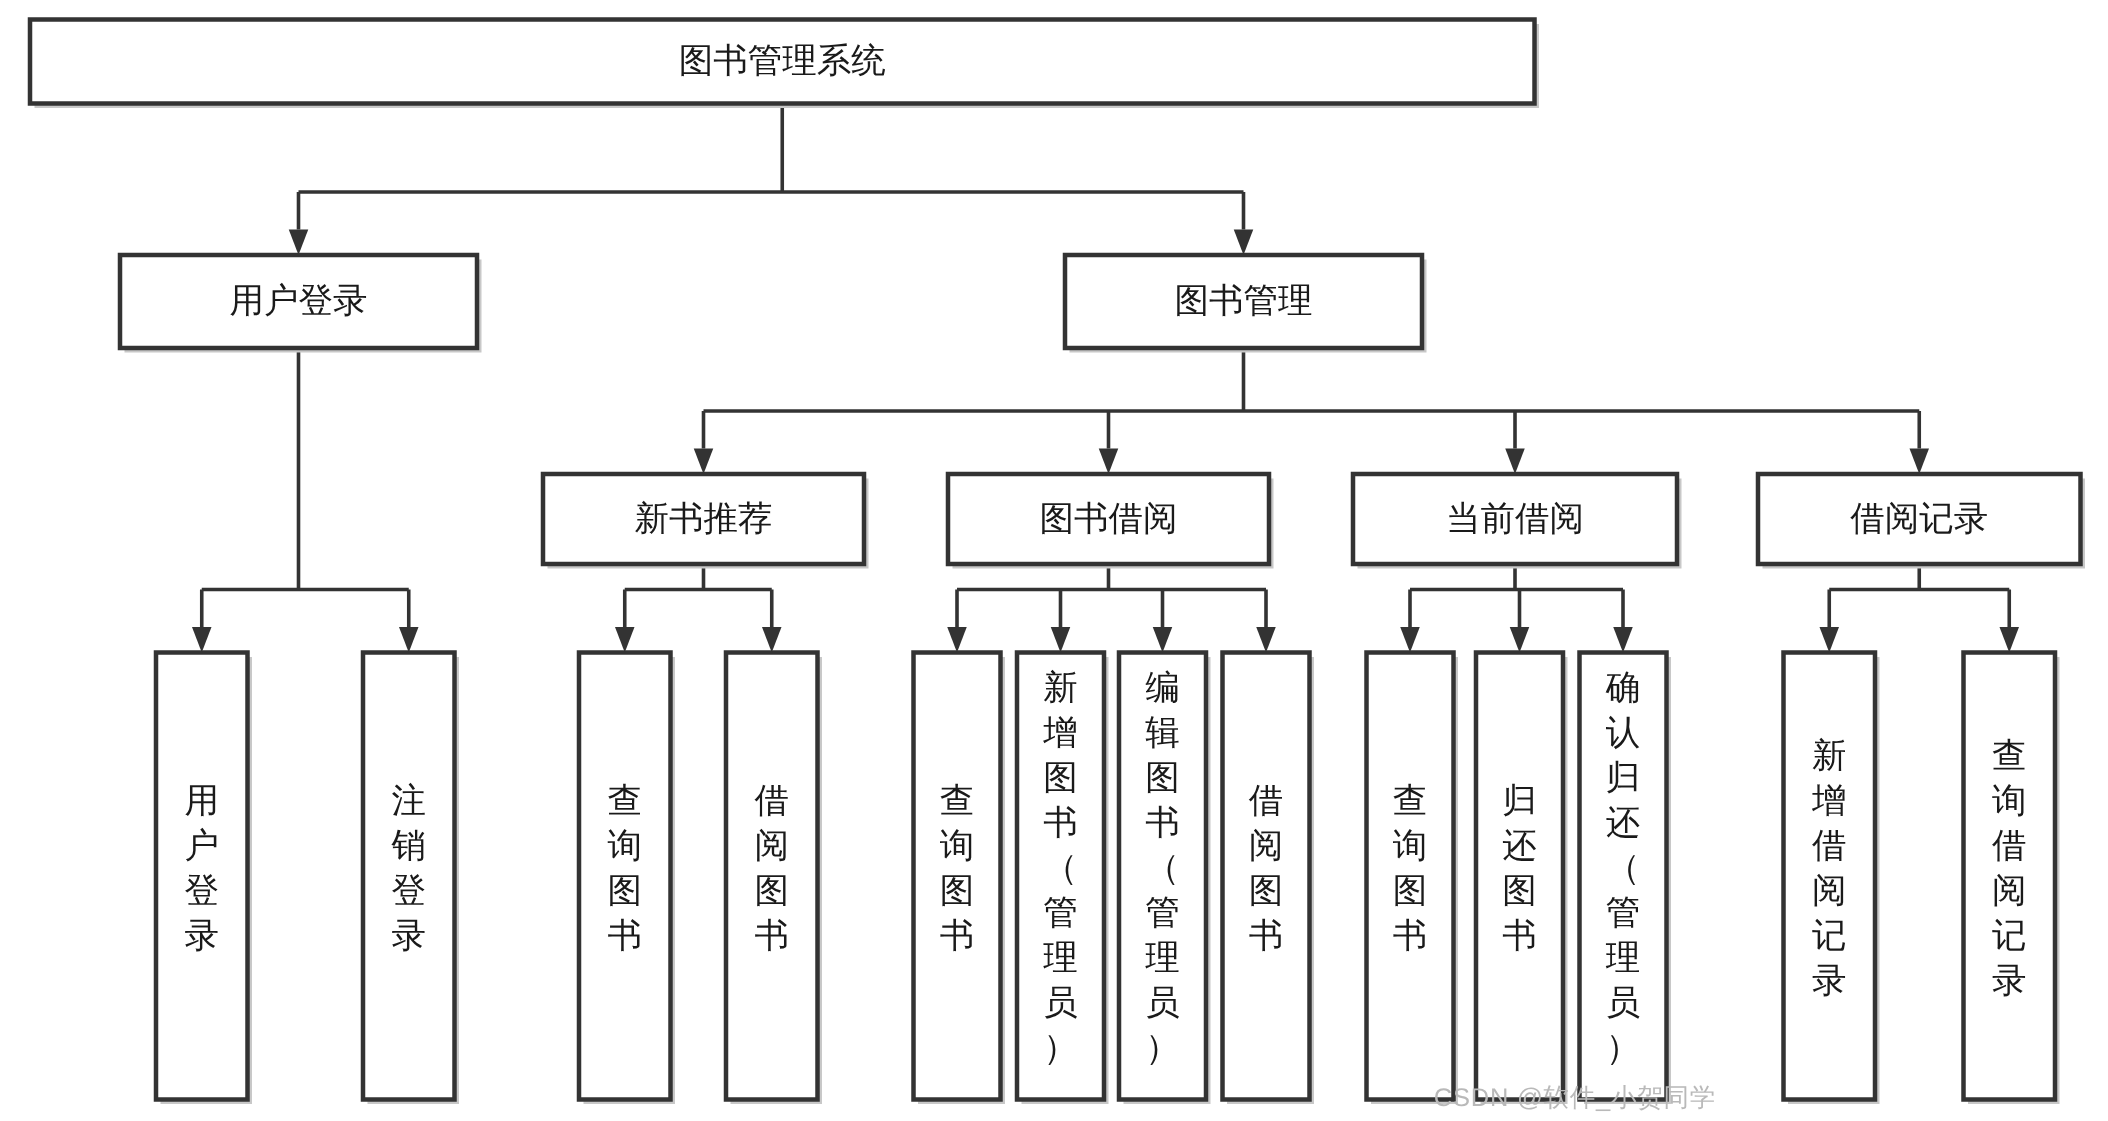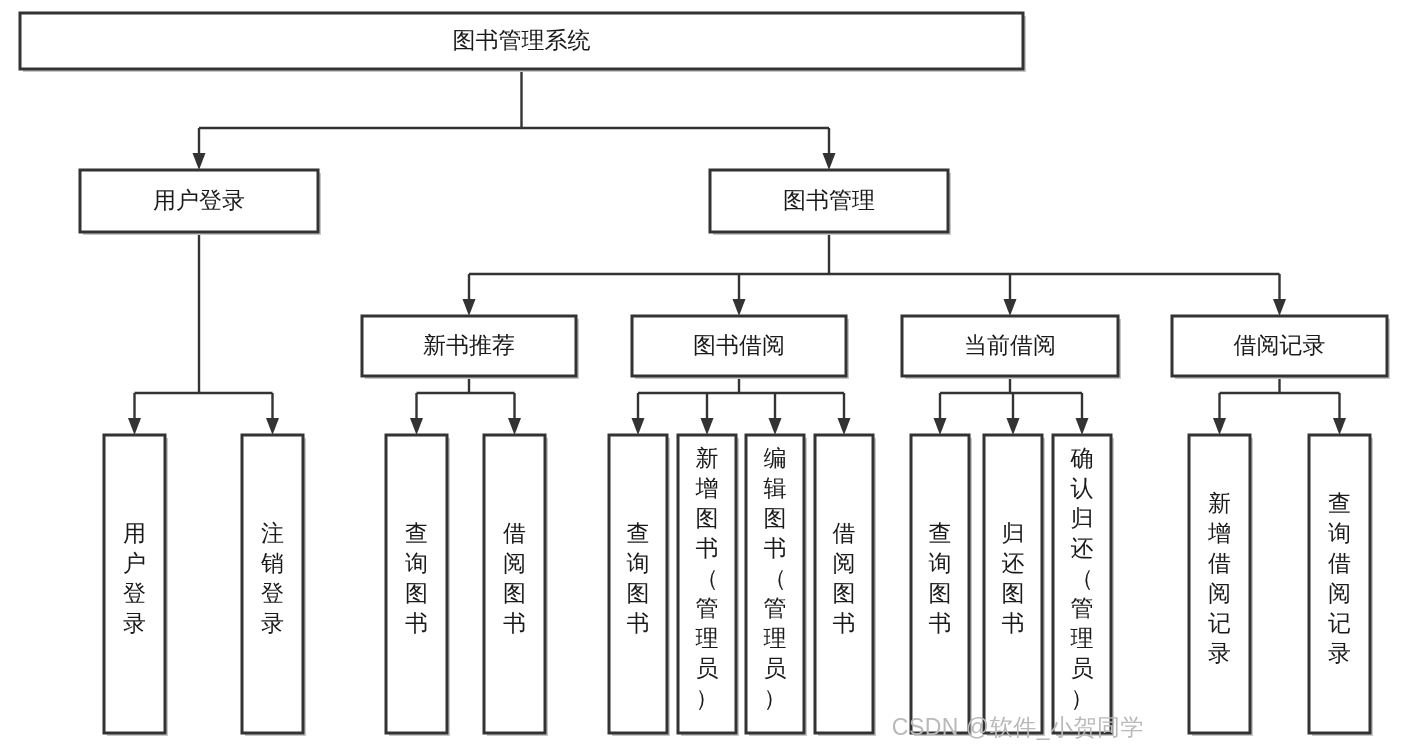--- a/index.html
+++ b/index.html
@@ -56,21 +56,21 @@
     font-family: "Liberation Sans", "DejaVu Sans", sans-serif;
     font-size: 23px;
     fill: #1a1a1a;
     text-anchor: middle;
   }
   .watermark {
     position: absolute;
     right: 8px;
     bottom: 4px;
     font-family: "Liberation Sans", "DejaVu Sans", sans-serif;
-    font-size: 23px;
+    font-size: 17px;
     color: #b9b9b9;
     white-space: nowrap;
     letter-spacing: 0.5px;
     user-select: none;
   }
 </style>
 </head>
 <body>
 
 <div id="diagram-root">

